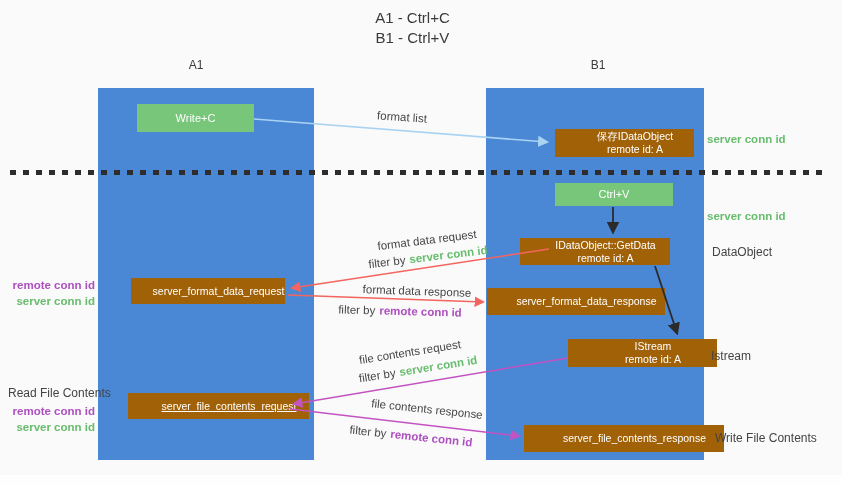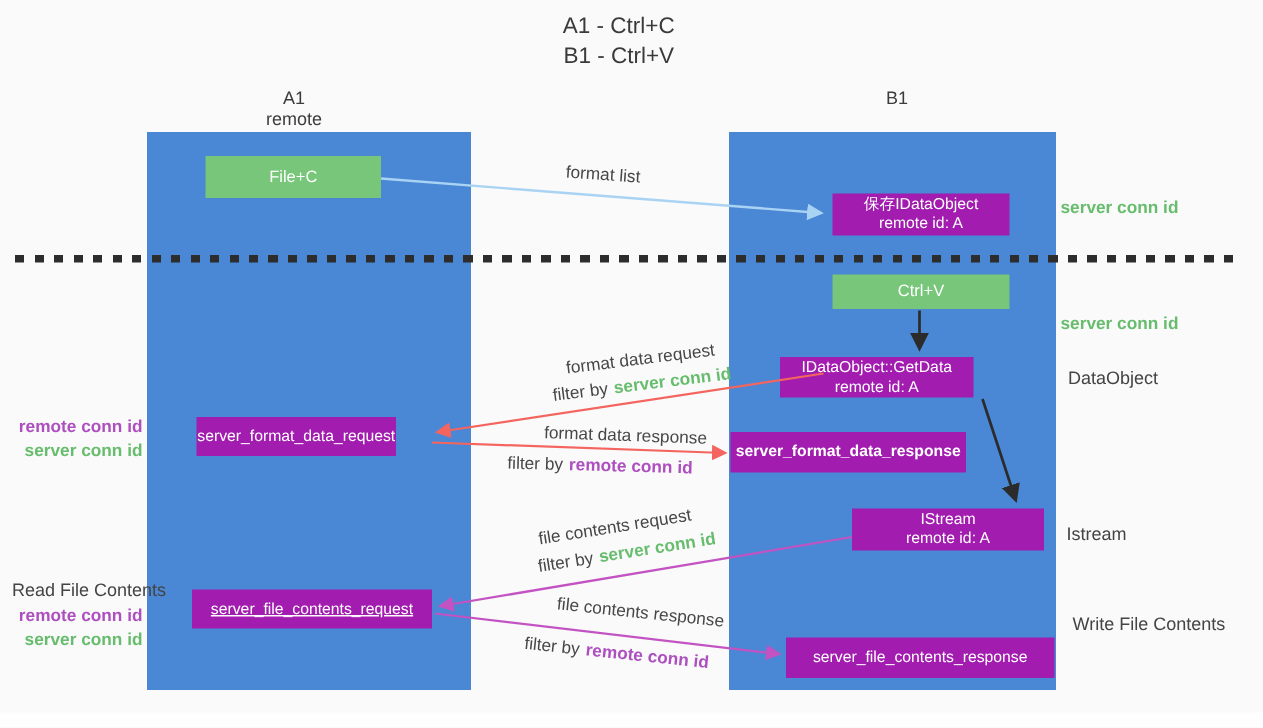--- a/index.html
+++ b/index.html
@@ -14,21 +14,21 @@
 
   .lane-header{position:absolute;top:58px;width:120px;text-align:center;
                font-size:12px;line-height:14px;color:#3c3c3c;z-index:4;}
 
   .cut-line{position:absolute;left:10px;top:170px;width:814px;height:5px;z-index:5;
             background:repeating-linear-gradient(90deg,#2d2d2d 0 6px,transparent 6px 13px);}
 
   .node{position:absolute;display:flex;flex-direction:column;align-items:center;justify-content:center;
         color:#fff;text-align:center;font-size:10.5px;line-height:13px;white-space:nowrap;z-index:2;}
   .action{background:#77c679;font-size:11px;}
-  .message{background:#a21caf;}
+  .message{background:#a16207;padding-left:21px;}
 
   .edges{position:absolute;left:0;top:0;z-index:3;}
 
   .elabel{position:absolute;white-space:nowrap;font-size:11.5px;color:#474747;z-index:4;
           transform:translate(-50%,-50%) rotate(var(--rot,0deg));}
   .elabel .fword{margin-right:4px;}
 
   .side{position:absolute;white-space:nowrap;font-size:11.5px;z-index:4;}
   .plain{font-size:12px;color:#444;}
   .green{color:#67bd6d;font-weight:bold;}
@@ -45,54 +45,53 @@
 <div class="canvas">
   <div class="bottom-strip"></div>
 
   <div class="title">
     <div>A1 - Ctrl+C</div>
     <div>B1 - Ctrl+V</div>
   </div>
 
   <div class="lane-header" style="left:136px;">
     <div>A1</div>
-    <div>remote</div>
   </div>
   <div class="lane-header" style="left:538px;">
     <div>B1</div>
   </div>
 
   <div class="lane lane-a"></div>
   <div class="lane lane-b"></div>
 
   <div class="cut-line"></div>
 
   <div class="node action" style="left:137px;top:104px;width:117px;height:28px;">
-    <div>File+C</div>
+    <div>Write+C</div>
   </div>
 
   <div class="node message" style="left:555px;top:129px;width:118px;height:28px;">
     <div>保存IDataObject</div>
     <div>remote id: A</div>
   </div>
 
   <div class="node action" style="left:555px;top:183px;width:118px;height:23px;justify-content:center;">
     <div>Ctrl+V</div>
   </div>
 
   <div class="node message" style="left:520px;top:238px;width:129px;height:27px;">
     <div>IDataObject::GetData</div>
     <div>remote id: A</div>
   </div>
 
   <div class="node message" style="left:131px;top:278px;width:133px;height:26px;">
     <div>server_format_data_request</div>
   </div>
 
-  <div class="node message" style="left:487px;top:288px;width:157px;height:27px;font-weight:bold;">
+  <div class="node message" style="left:487px;top:288px;width:157px;height:27px;">
     <div>server_format_data_response</div>
   </div>
 
   <div class="node message" style="left:568px;top:339px;width:128px;height:28px;">
     <div>IStream</div>
     <div>remote id: A</div>
   </div>
 
   <div class="node message" style="left:128px;top:393px;width:160px;height:26px;text-decoration:underline;">
     <div>server_file_contents_request</div>
@@ -145,21 +144,21 @@
 
   <div class="elabel" style="left:427px;top:409px;--rot:6deg;">file contents response</div>
   <div class="elabel" style="left:411px;top:436px;--rot:6deg;">
     <span class="fword">filter by</span><span class="purple">remote conn id</span>
   </div>
 
   <div class="side green" style="left:707px;top:133px;">server conn id</div>
   <div class="side green" style="left:707px;top:210px;">server conn id</div>
   <div class="side plain" style="left:712px;top:245px;">DataObject</div>
   <div class="side plain" style="left:711px;top:349px;">Istream</div>
-  <div class="side plain" style="left:715px;top:409px;">Write File Contents</div>
+  <div class="side plain" style="left:715px;top:431px;">Write File Contents</div>
 
   <div class="pair" style="top:278px;">
     <div class="purple">remote conn id</div>
     <div class="green">server conn id</div>
   </div>
   <div class="side plain" style="left:8px;top:386px;">Read File Contents</div>
   <div class="pair" style="top:404px;">
     <div class="purple">remote conn id</div>
     <div class="green">server conn id</div>
   </div>

